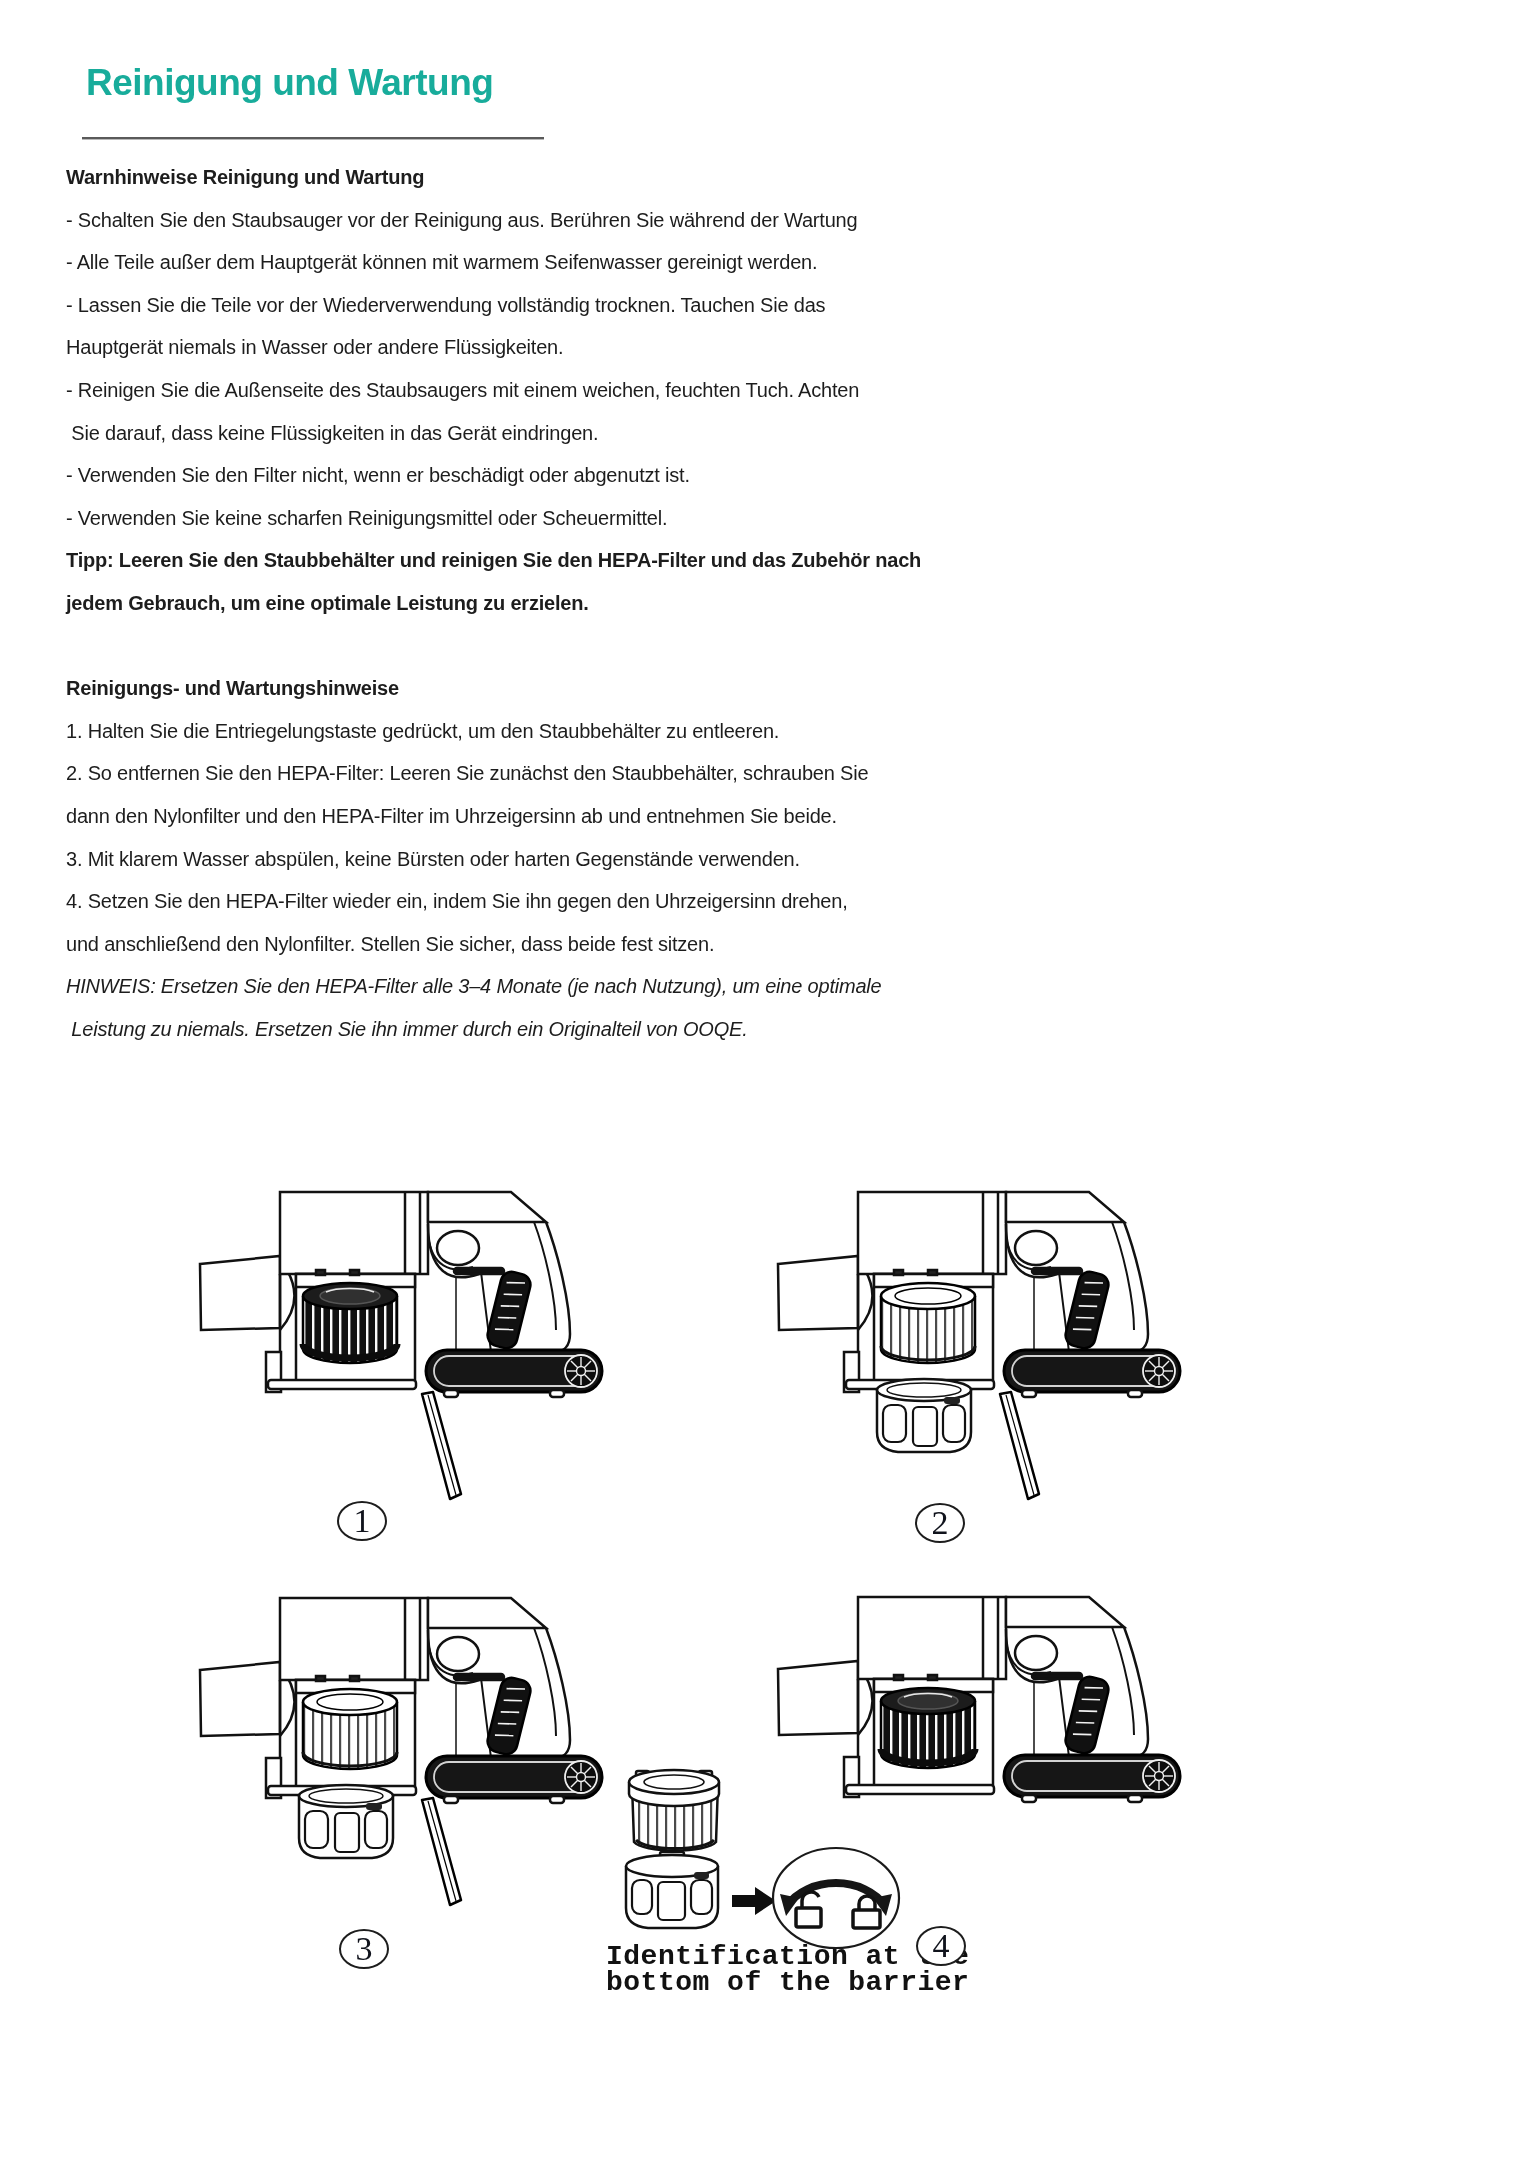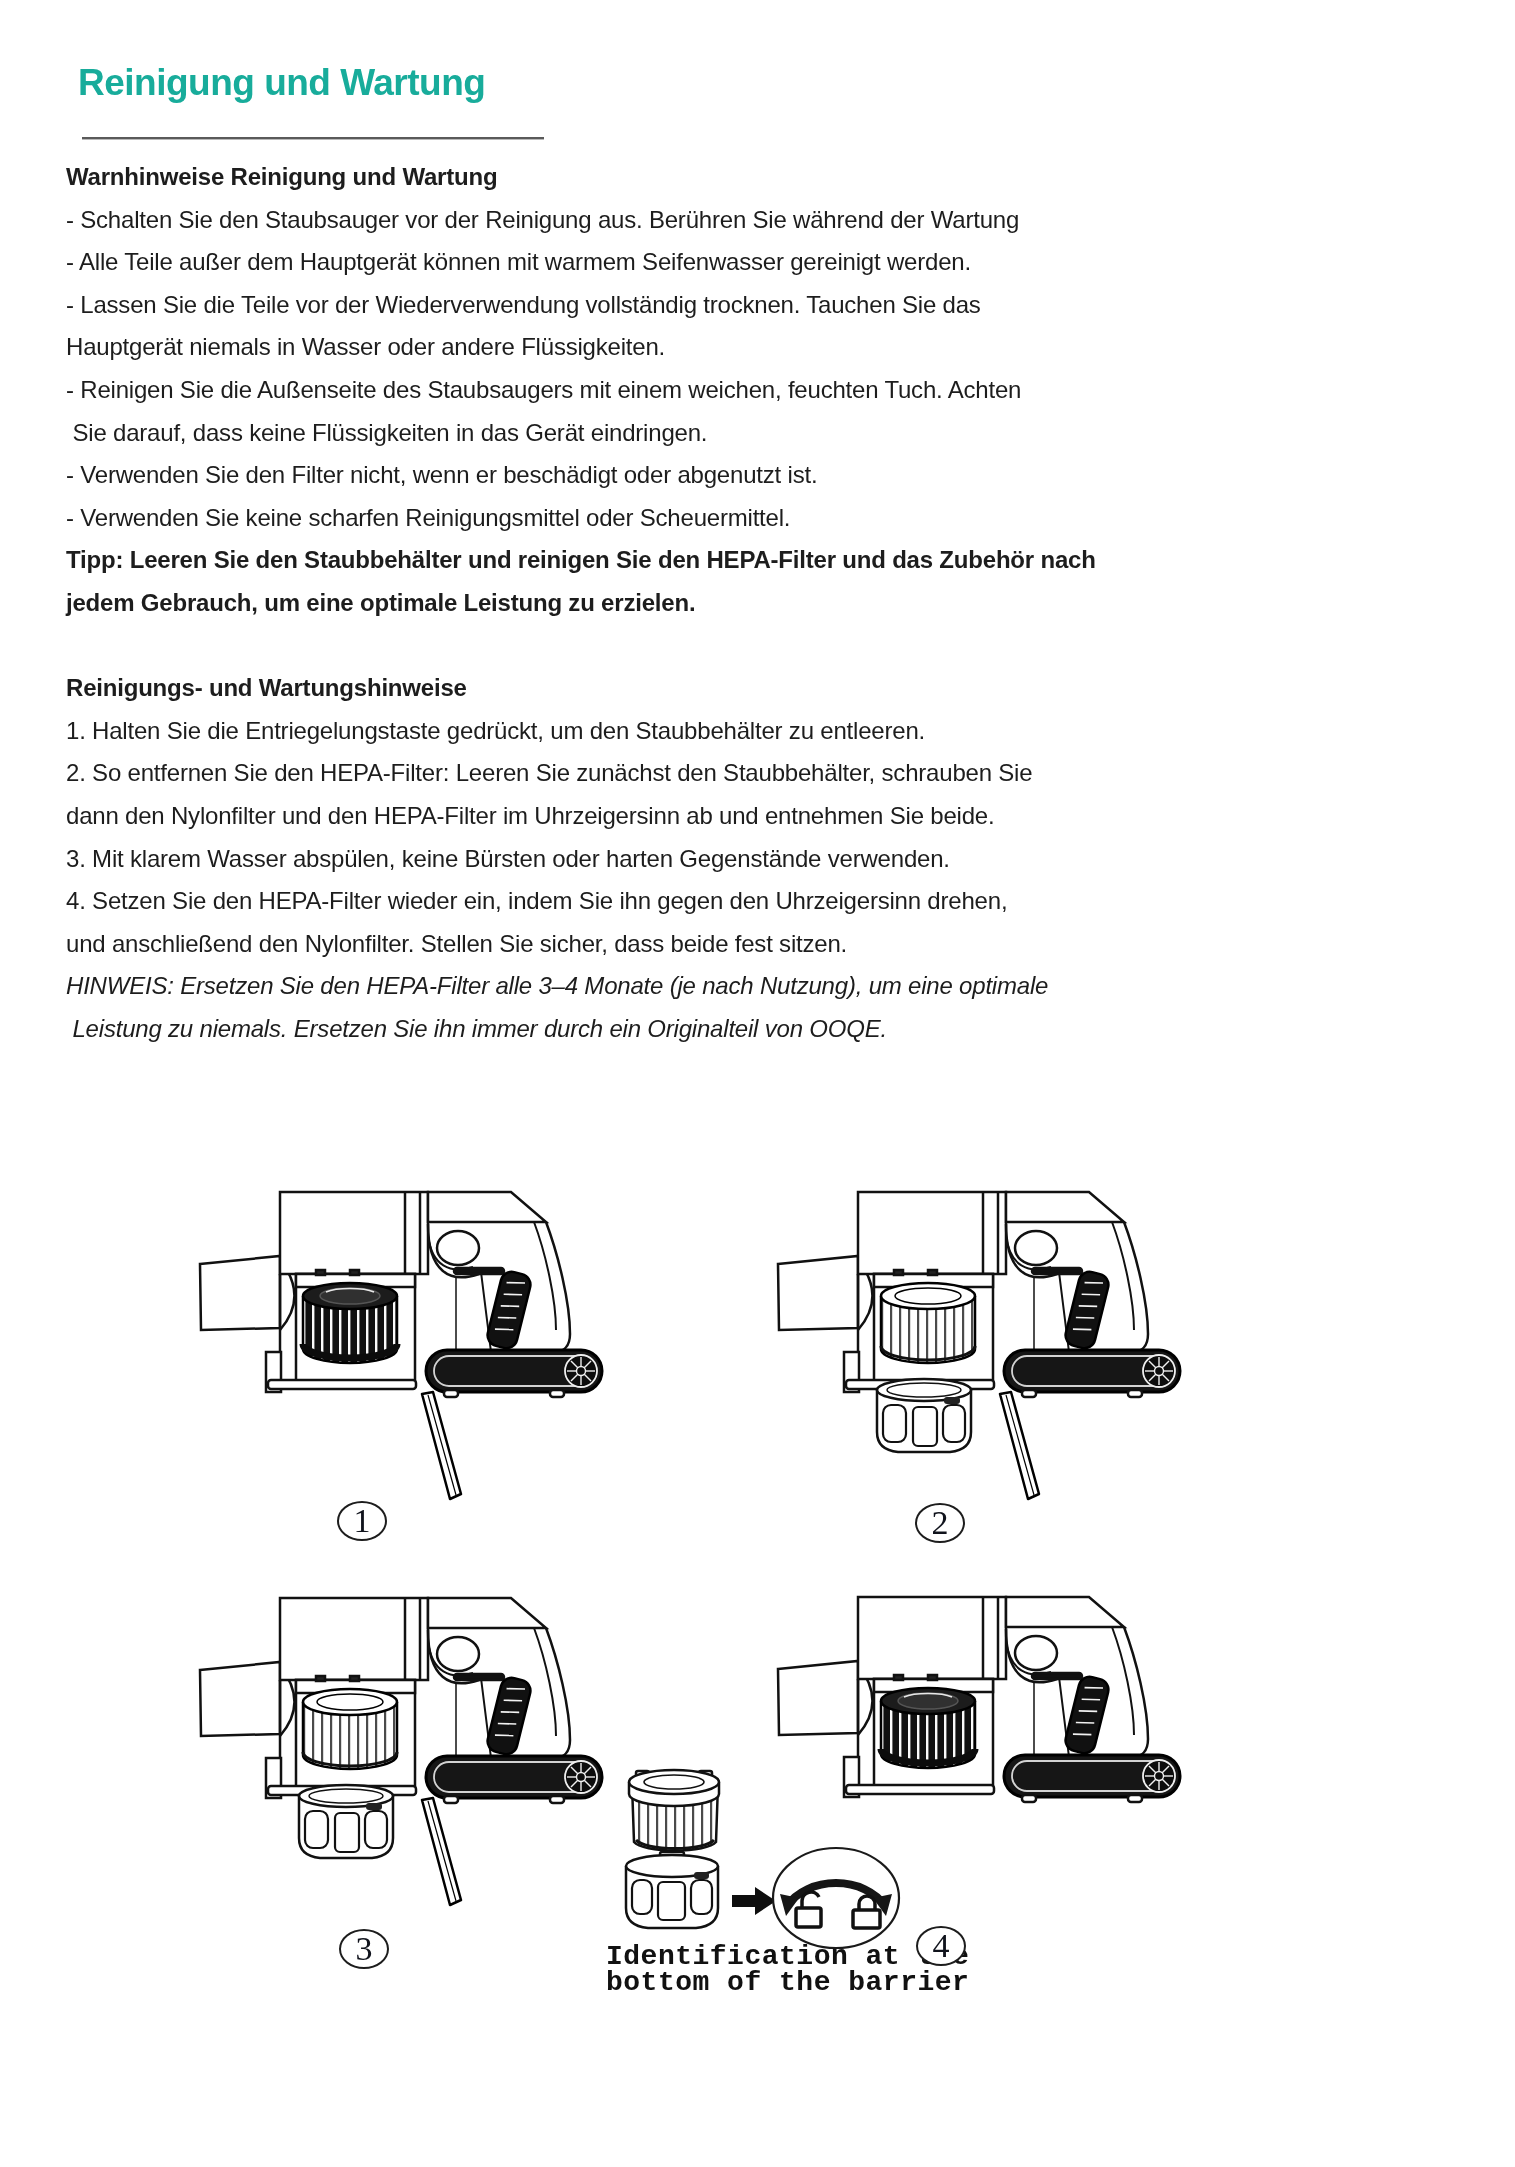--- a/index.html
+++ b/index.html
@@ -1,22 +1,22 @@
 <!DOCTYPE html>
 <html><head>
 <meta charset="utf-8">
 <style>
   html,body{margin:0;padding:0;background:#fff;}
   .page{position:relative;width:1515px;height:2167px;background:#ffffff;overflow:hidden;
         font-family:"Liberation Sans",sans-serif;color:#1d1d1d;}
-  .title{position:absolute;left:78px;top:62px;margin:0;font-size:37px;font-weight:700;
+  .title{position:absolute;left:86px;top:62px;margin:0;font-size:37px;font-weight:700;
          letter-spacing:-0.5px;color:#18AC9B;}
   .rule{position:absolute;left:82px;top:137px;width:462px;height:2px;background:#5a5a5a;
         border-bottom:1px solid #b9b9b9;}
-  .text-block{position:absolute;left:66px;top:156px;width:1400px;font-size:24px;
+  .text-block{position:absolute;left:66px;top:156px;width:1400px;font-size:20px;
               letter-spacing:-0.2px;}
   .text-line{height:42.6px;line-height:42.6px;white-space:pre;min-height:42.6px;}
   .text-line.bold{font-weight:700;}
   .text-line.italic{font-style:italic;}
   .figure{position:absolute;}
   .figure svg{display:block;width:420px;height:340px;}
   .fig1{left:198px;top:1184px;}
   .fig2{left:776px;top:1184px;}
   .fig3{left:198px;top:1590px;}
   .fig4{left:776px;top:1589px;}

